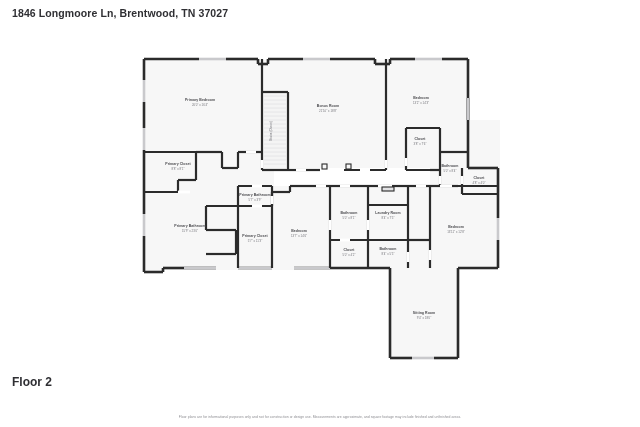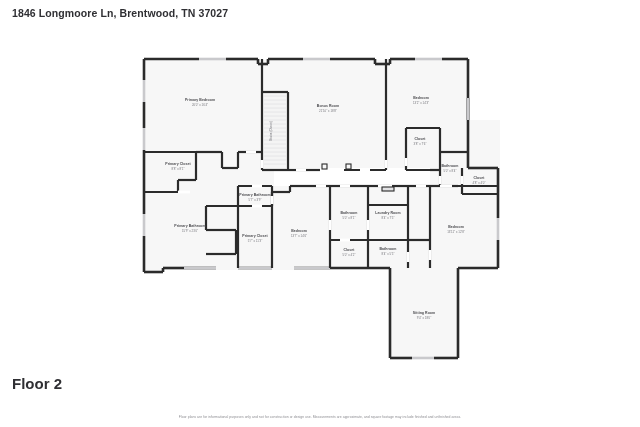--- a/index.html
+++ b/index.html
@@ -23,21 +23,21 @@
     font-size: 10.5px;
     font-weight: bold;
     color: #2f2f33;
     letter-spacing: 0.1px;
   }
 
   #floor-label {
     position: absolute;
     left: 12px;
     top: 375px;
-    font-size: 15px;
+    font-size: 12px;
     font-weight: bold;
     color: #2f2f33;
   }
 
   #disclaimer {
     position: absolute;
     left: 0;
     right: 0;
     top: 415px;
     text-align: center;

